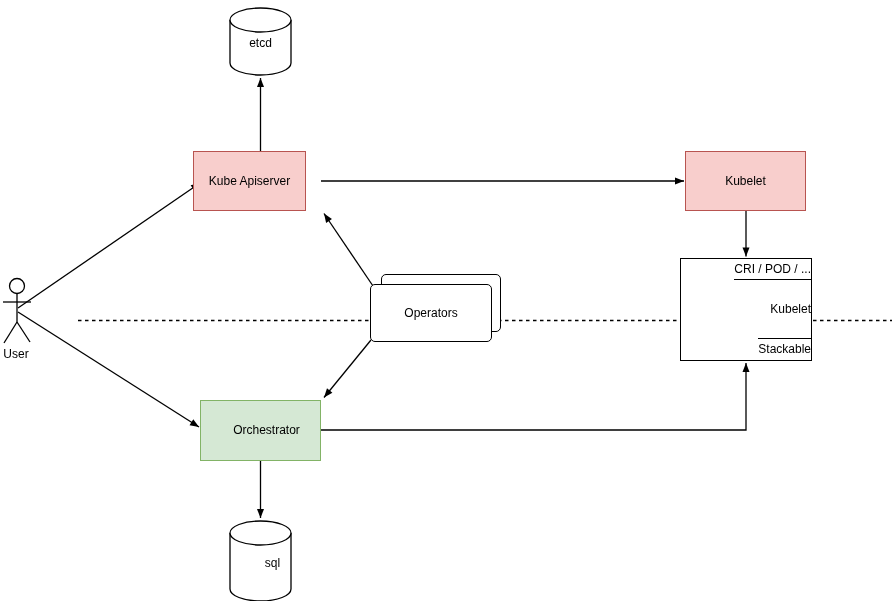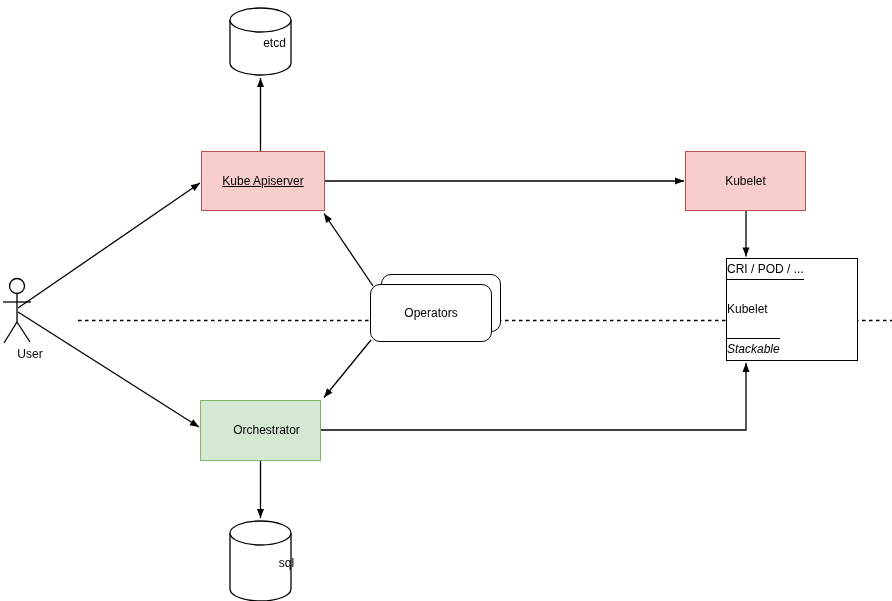--- a/index.html
+++ b/index.html
@@ -43,55 +43,53 @@
     align-items: center;
     justify-content: center;
     font-size: 12px;
     color: #000;
     text-align: center;
     line-height: 1.2;
   }
   .node.pink   { background: var(--node-pink-fill);  border: 1.3px solid var(--node-pink-stroke); }
   .node.green  { background: var(--node-green-fill); border: 1.3px solid var(--node-green-stroke); }
   .node.plain  { background: var(--background);      border: 1.3px solid var(--line); }
-  .rounded { border-radius: 10px; }
+  .rounded { border-radius: 5px; }
 
-  #kube-apiserver   { left: 201px; top: 151px; width: 124px; height: 60px; text-decoration: underline; }
+  #kube-apiserver   { left: 193px; top: 151px; width: 113px; height: 60px; }
   #kubelet          { left: 685px; top: 151px; width: 121px; height: 60px; justify-content: center; }
   #orchestrator     { left: 200px; top: 400px; width: 121px; height: 61px; padding-left: 12px; }
   #operators-back   { left: 381px; top: 274px; width: 120px; height: 58px; }
   #operators-front  { left: 370px; top: 284px; width: 122px; height: 58px; }
 
   #agents-box {
     left: 680px; top: 258px; width: 132px; height: 103px;
     flex-direction: column;
-    align-items: flex-start;
+    align-items: flex-end;
     justify-content: flex-start;
     padding: 0;
-    margin-left: 46px;
   }
   .agents-section {
     display: flex;
     align-items: center;
     justify-content: center;
   }
   .agents-header { height: 20px; border-bottom: 1.3px solid var(--line); }
   .agents-body   { flex: 1; }
-  .agents-footer { height: 21px; border-top: 1.3px solid var(--line); font-style: italic; }
+  .agents-footer { height: 21px; border-top: 1.3px solid var(--line); }
 
   .floating-label {
     position: absolute;
     font-size: 12px;
     color: #000;
     display: flex;
     align-items: center;
     justify-content: center;
     text-align: center;
     height: 14px;
-    padding-left: 14px;
   }
   #etcd-label { left: 230px; top: 36px;  width: 61px; }
   #sql-label  { left: 242px; top: 556px; width: 61px; }
   #user-label { left: 0px;   top: 347px; width: 32px; }
 </style>
 </head>
 <body>
 
 <div class="canvas">
 

